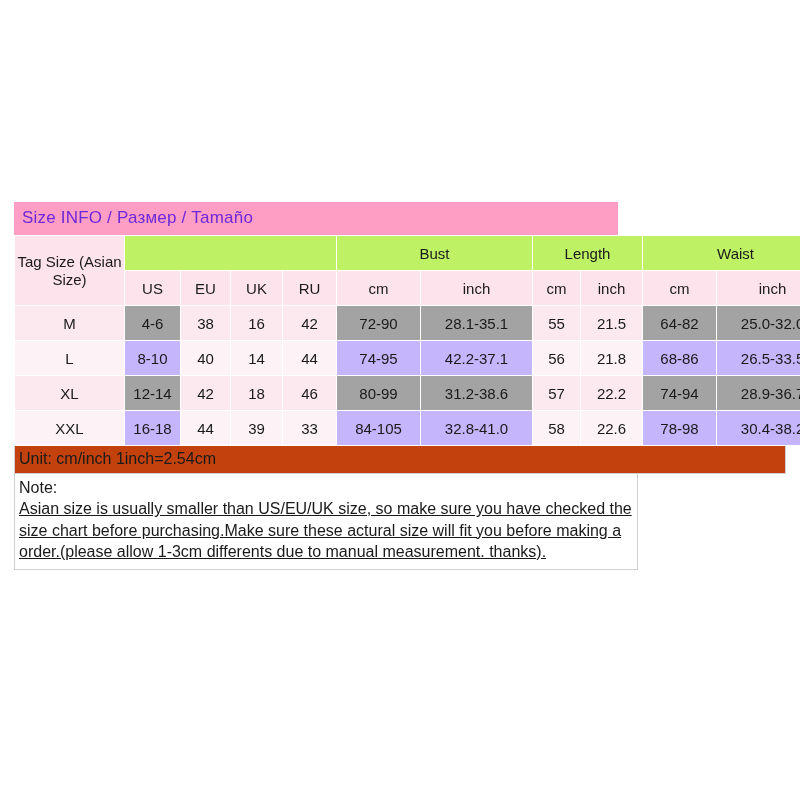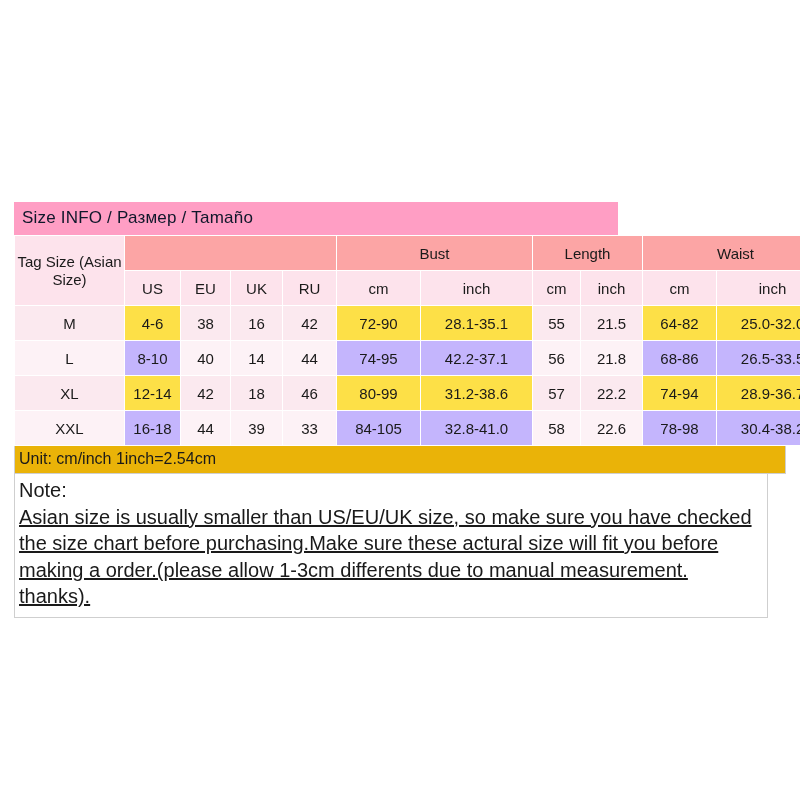--- a/index.html
+++ b/index.html
@@ -19,21 +19,21 @@
     left: 14px;
     top: 202px;
     width: 772px;
   }
   .title-row {
     display: flex;
     width: 100%;
   }
   .title-cell {
     background: #ff9ec4;
-    color: #0f172a;
+    color: #6d28d9;
     font-size: 17px;
     padding: 6px 8px 7px 8px;
     box-sizing: border-box;
     width: 604px;
     letter-spacing: 0.2px;
   }
   .title-blank {
     background: #ffffff;
     flex: 1;
   }
@@ -45,59 +45,59 @@
   table.size-table td, table.size-table th {
     border: 1px solid #ffffff;
     font-size: 15px;
     text-align: center;
     padding: 0;
     height: 34px;
     font-weight: normal;
     color: #1a1a1a;
   }
   .hdr {
-    background: #fca5a5;
+    background: #bef264;
     font-weight: bold;
     font-size: 16px;
   }
   .hdr-sub {
     background: #fde3ec;
     font-weight: bold;
     font-size: 15px;
     margin-left: 28px;
   }
   .tagcell {
     background: #fde3ec;
     font-weight: bold;
     font-size: 16px;
     line-height: 1.15;
     margin-left: 12px;
   }
-  .row-a td { background: #fde047; }
+  .row-a td { background: #a3a3a3; }
   .row-b td { background: #c4b5fd; }
   .row-a td.pinkish { background: #fbe9ef; }
   .row-b td.pinkish { background: #fdf2f6; }
 
   .unit-row {
     border: 1px solid #cfcfcf;
     border-top: none;
     font-size: 16px;
     padding: 4px 4px 5px 4px;
-    background: #eab308;
+    background: #c2410c;
     width: 772px;
     box-sizing: border-box;
   }
   .note-box {
     border: 1px solid #cfcfcf;
     border-top: none;
     background: #ffffff;
-    width: 754px;
+    width: 624px;
     box-sizing: border-box;
     padding: 3px 4px 7px 4px;
-    font-size: 20px;
+    font-size: 16px;
     line-height: 1.33;
   }
   .note-label { display: block; }
   .note-text { display: block; text-decoration: underline; }
 </style>
 </head>
 <body>
 
 <div id="chart-wrap">
 

